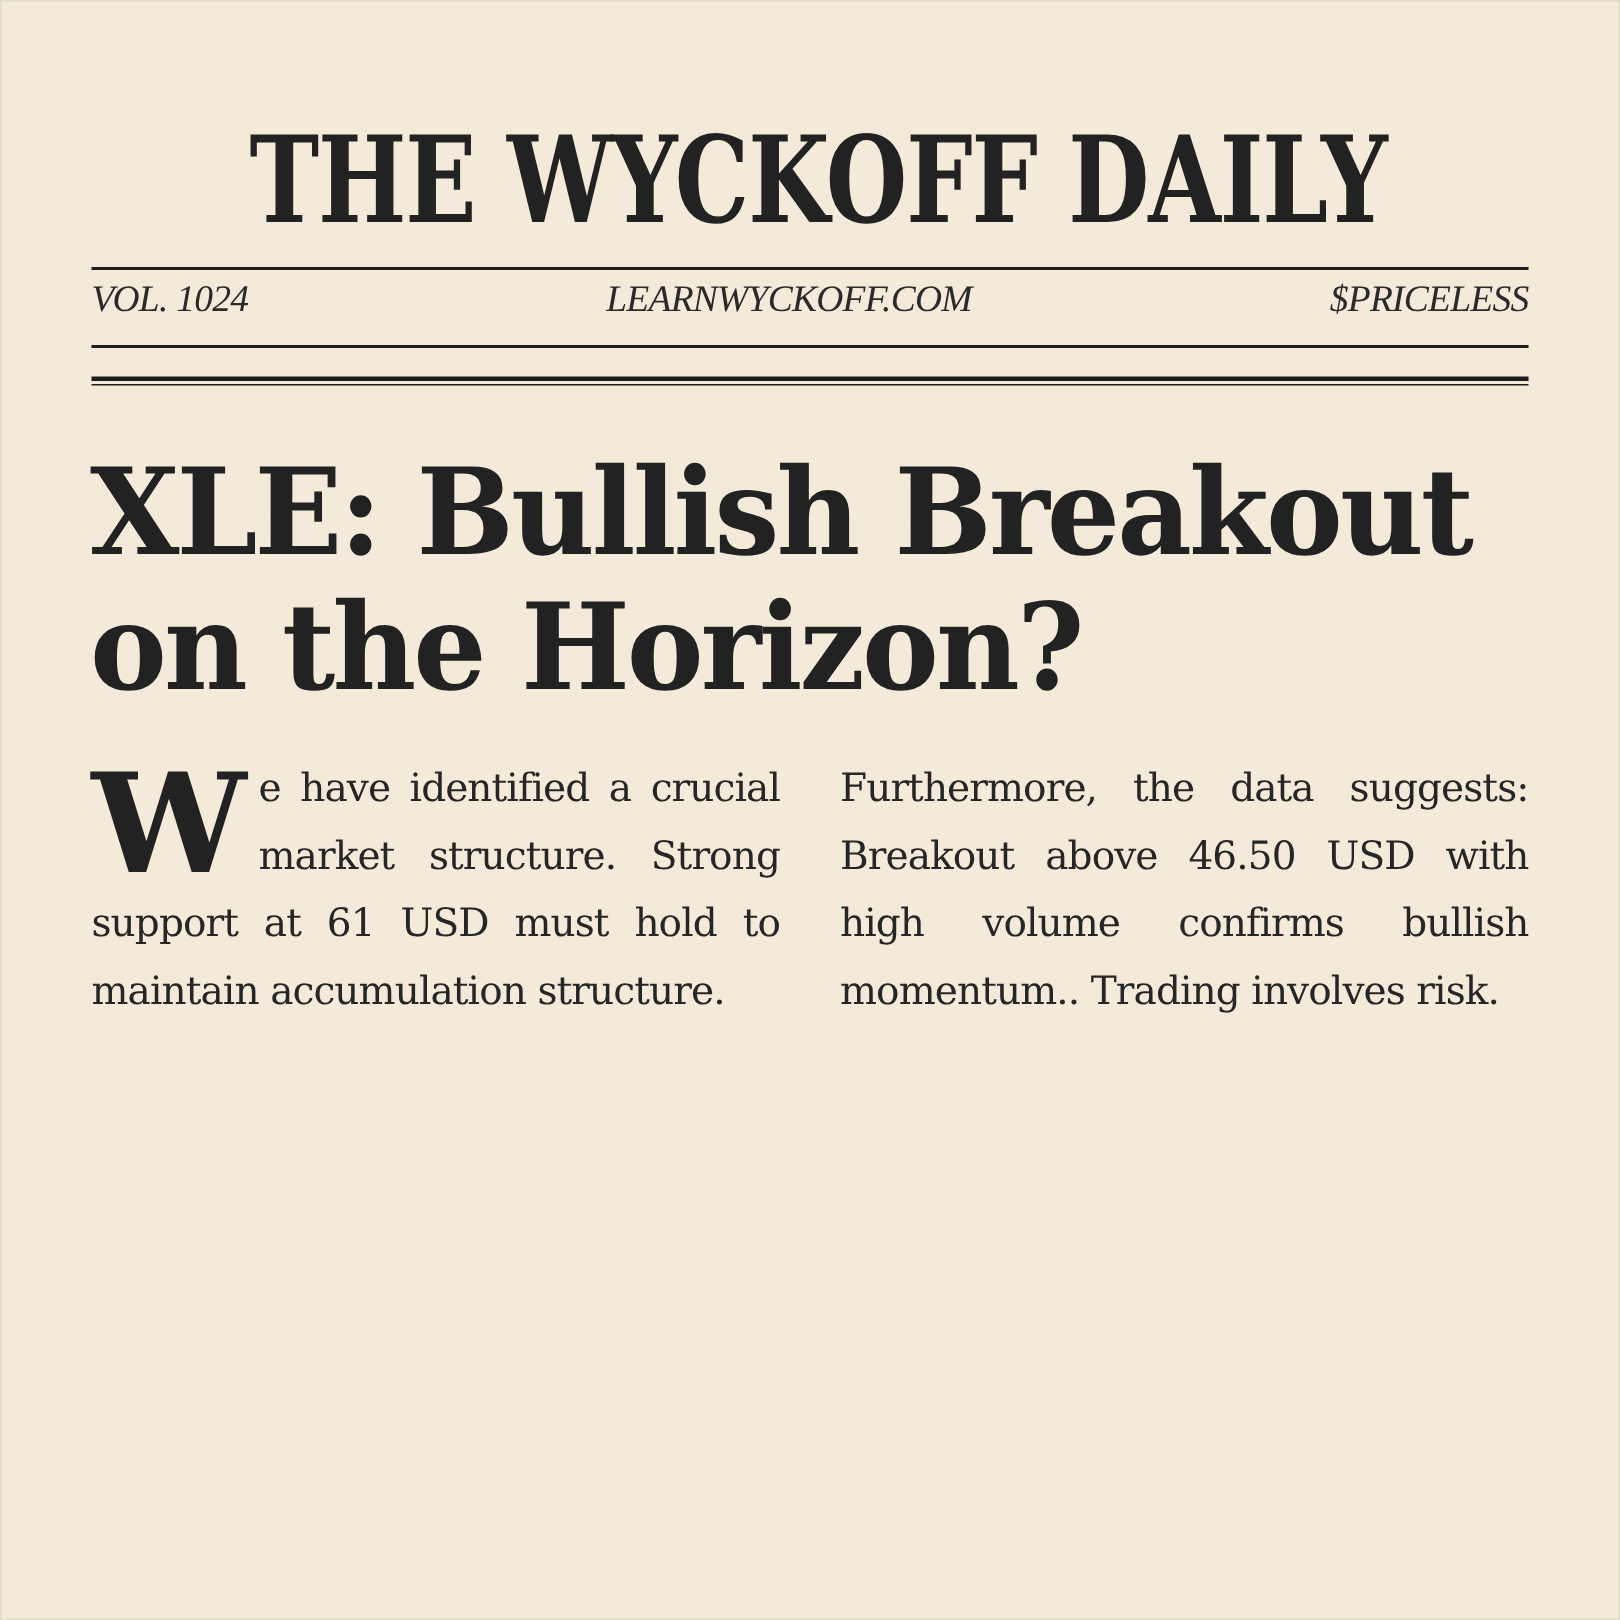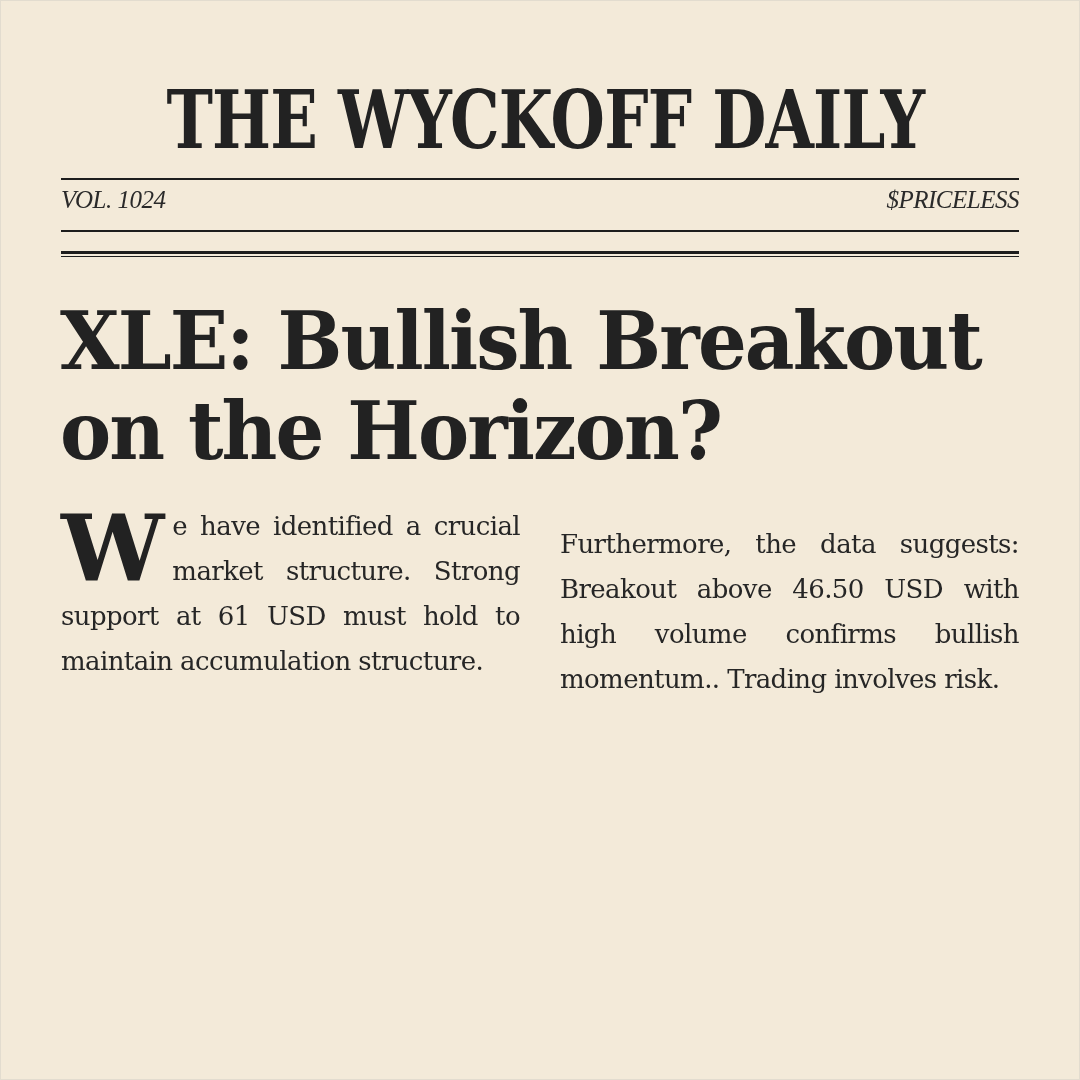--- a/index.html
+++ b/index.html
@@ -56,21 +56,21 @@
     .col {
       position: absolute; top: 504px; width: 459px;
       font-family: "DejaVu Serif", serif;
       font-size: 26px;
       line-height: 45px;
       text-align: justify;
       color: #262626;
       letter-spacing: -0.6px;
     }
     .col.left { left: 61px; }
-    .col.right { left: 560px; margin-top: 18px; }
+    .col.right { left: 560px; }
     .dropcap {
       float: left;
       font-family: "DejaVu Serif", serif;
       font-weight: bold;
       font-size: 92px;
       line-height: 78px;
       margin: 6px 10px 0 0;
       letter-spacing: -2px;
       color: #222222;
     }
@@ -78,20 +78,21 @@
 </head>
 <body>
 
 <div class="frame"></div>
 
 <div class="masthead">THE WYCKOFF DAILY</div>
 
 <div class="rule r1"></div>
 <div class="meta">
   <span>VOL. 1024</span>
+  <span>LEARNWYCKOFF.COM</span>
   <span>$PRICELESS</span>
 </div>
 <div class="rule r2"></div>
 <div class="rule r3"></div>
 <div class="rule r4"></div>
 
 <h1 class="headline">
   <span>XLE: Bullish Breakout</span><br>
   <span>on the Horizon?</span>
 </h1>

